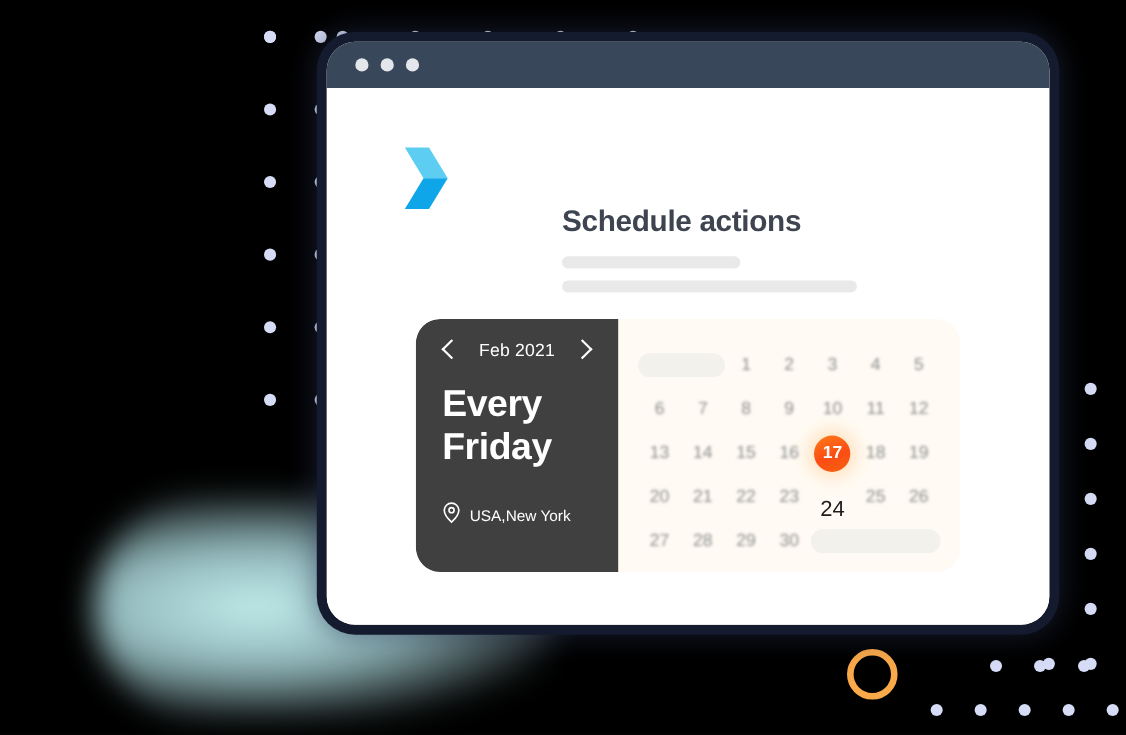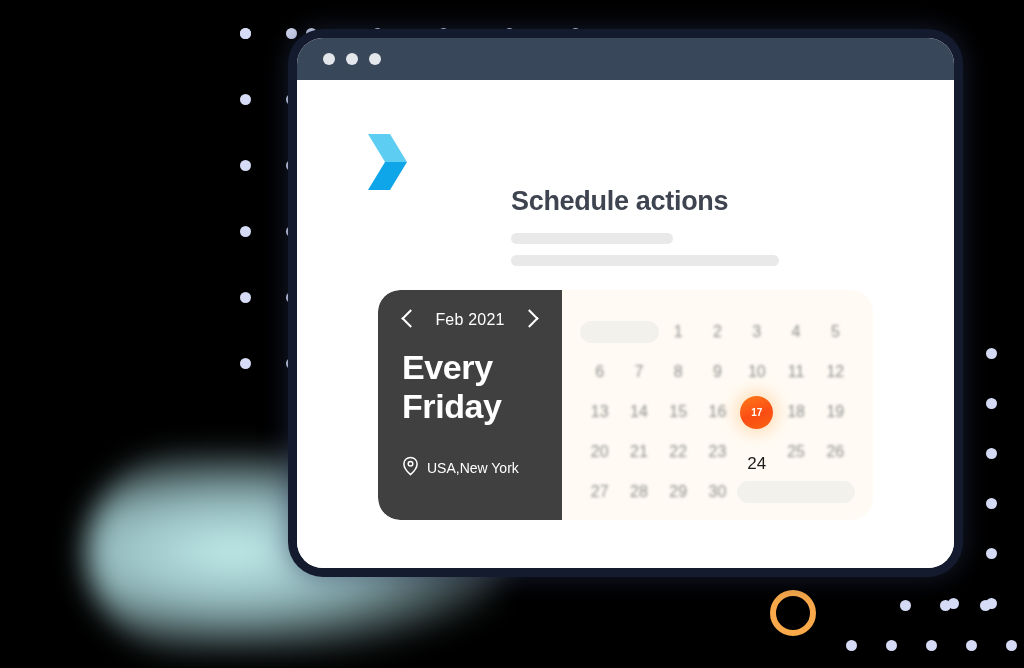--- a/index.html
+++ b/index.html
@@ -210,31 +210,31 @@
   }
   .day {
     font-size: 16px;
     color: #8c8c8c;
     filter: blur(1.6px);
     user-select: none;
   }
   .day.sharp {
     color: #1c1c1c;
     filter: none;
-    font-size: 17px;
+    font-size: 20px;
     margin-top: 23px;
   }
   .day.today {
     width: 33px;
     height: 33px;
     border-radius: 50%;
     background: linear-gradient(160deg, #ff7a18 0%, #fb4d14 55%, #f7620f 100%);
     color: #ffffff;
     font-weight: bold;
-    font-size: 10px;
+    font-size: 16px;
     display: flex;
     align-items: center;
     justify-content: center;
     filter: none;
     box-shadow: 0 0 16px 5px rgba(255,190,120,0.45);
   }
   .cal-pill {
     height: 22px;
     border-radius: 12px;
     background: #f3f1ec;

